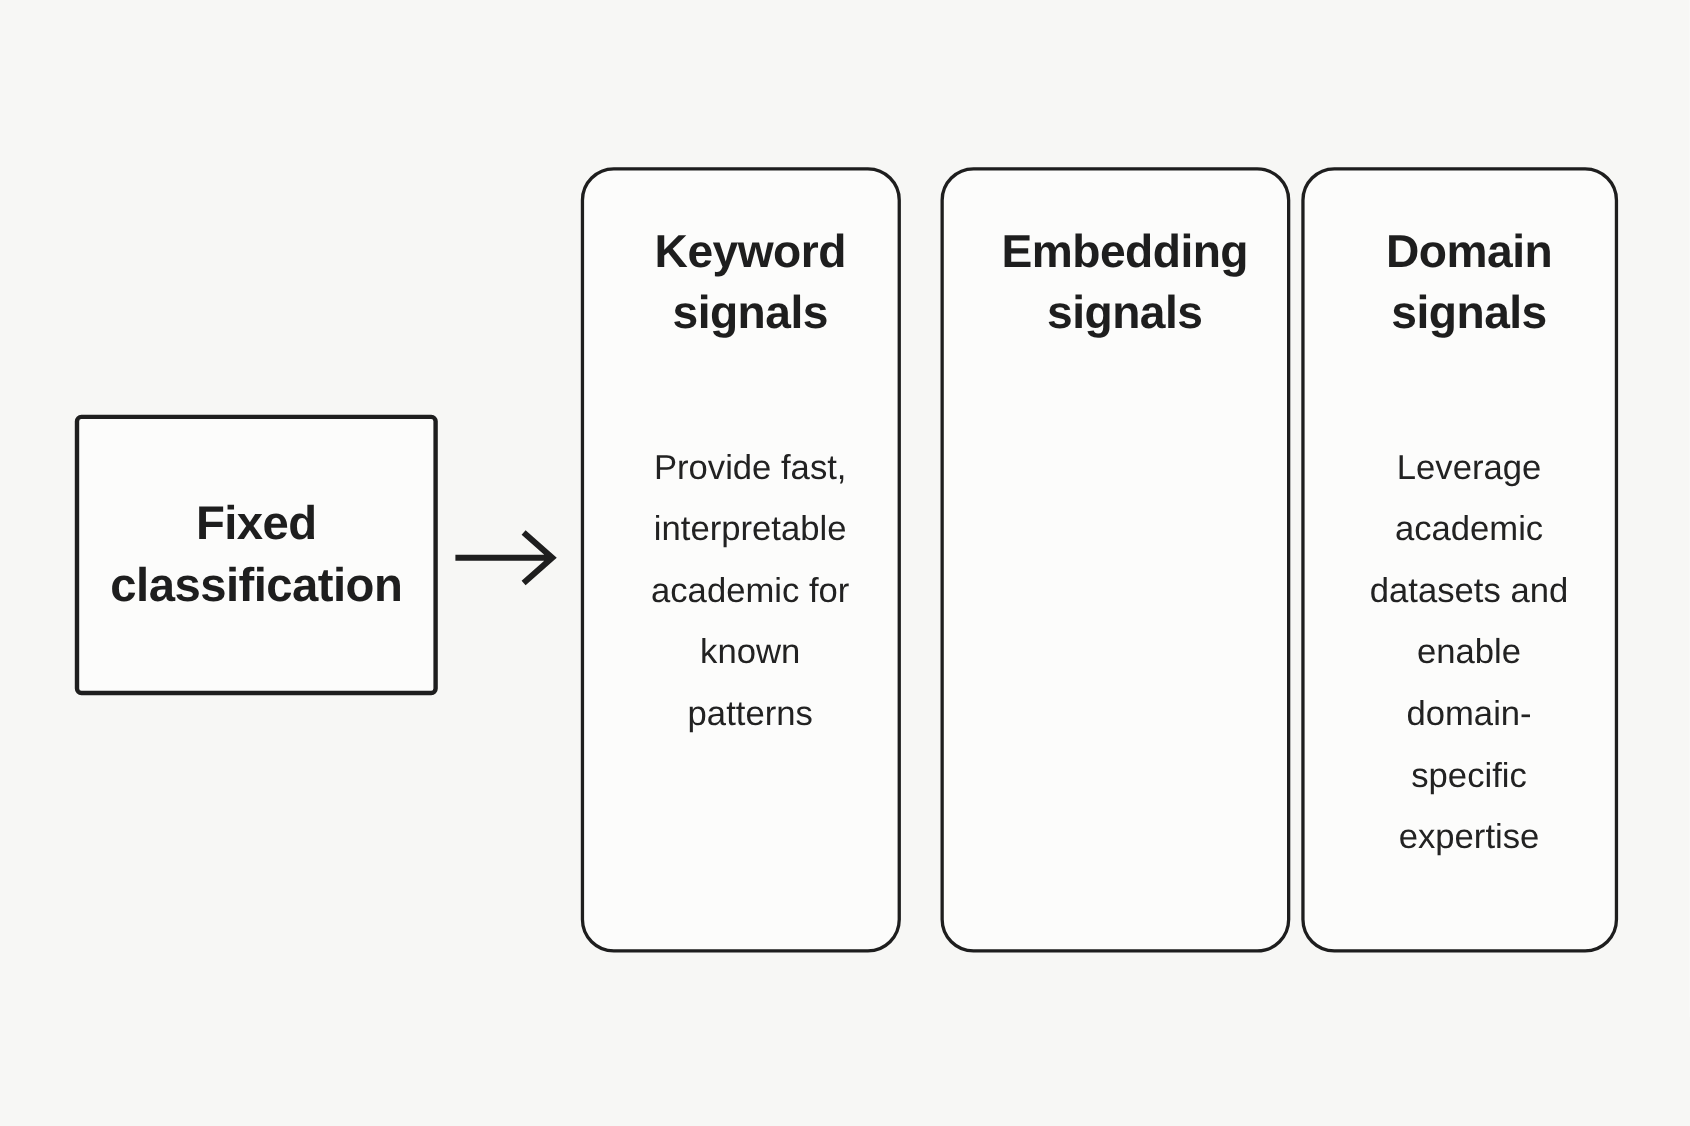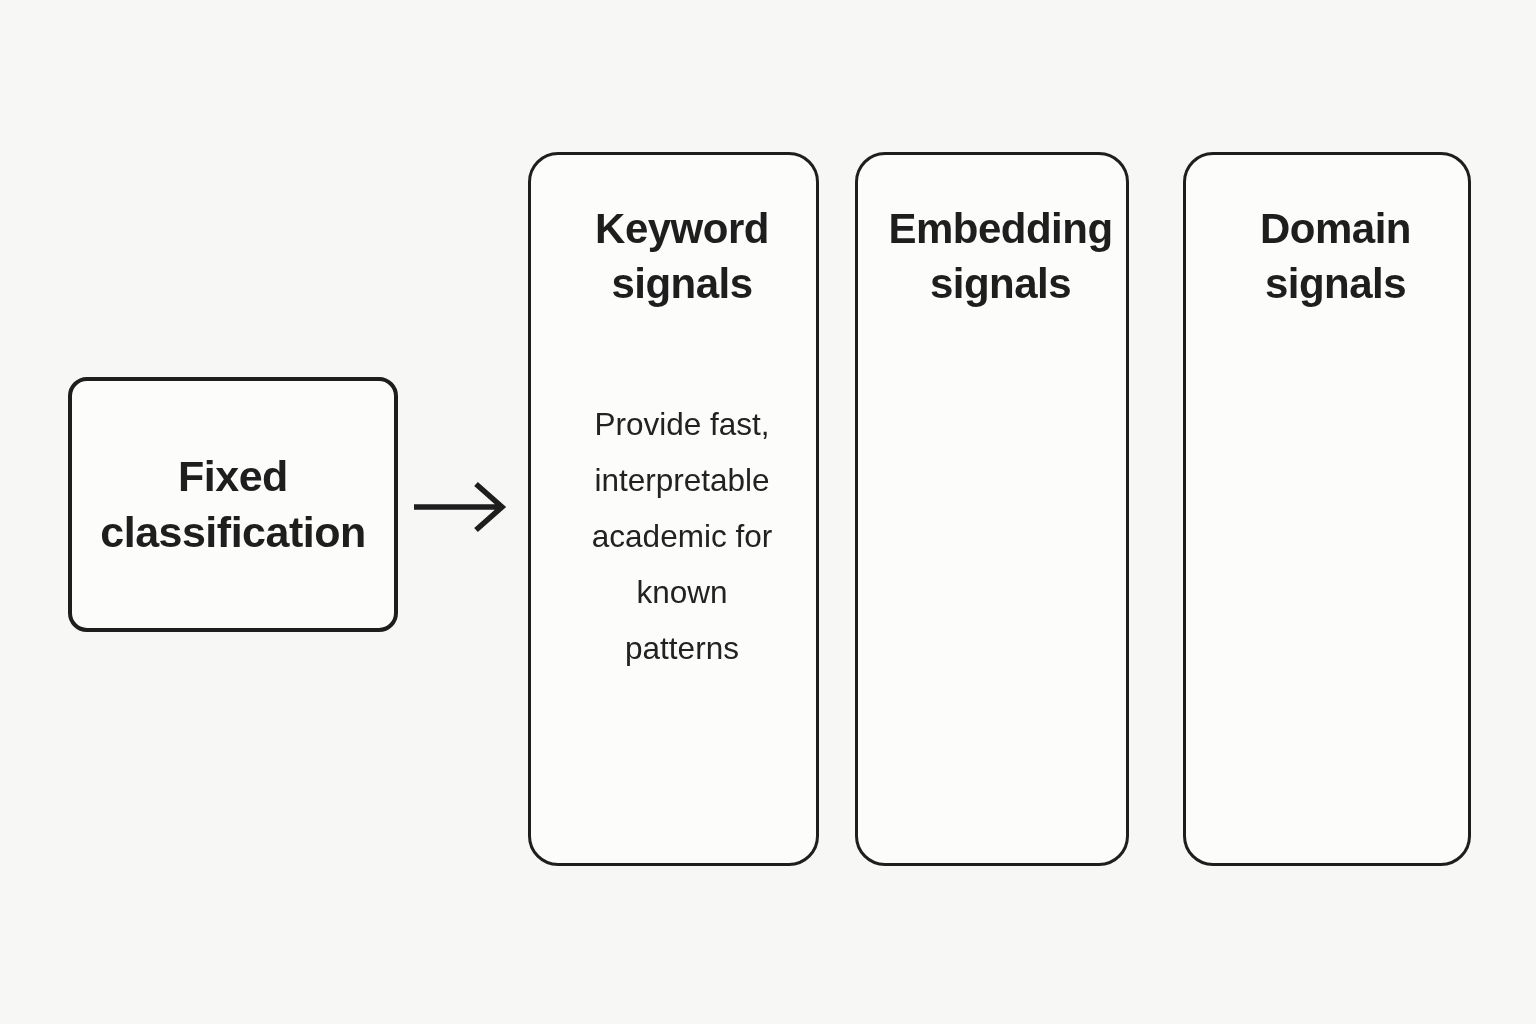--- a/index.html
+++ b/index.html
@@ -11,21 +11,21 @@
     position: relative;
     width: 1536px;
     height: 1024px;
     background: #f7f7f5;
     overflow: hidden;
   }
   .node {
     position: absolute;
     box-sizing: border-box;
     border: 4px solid #1e1e1e;
-    border-radius: 19px;
+    border-radius: 6px;
     background: #fcfcfb;
   }
   .source-box {
     left: 68px;
     top: 377px;
     width: 330px;
     height: 255px;
     display: flex;
     align-items: center;
     justify-content: center;
@@ -53,21 +53,21 @@
     height: 714px;
     border-width: 3.5px;
     border-radius: 30px;
     display: flex;
     flex-direction: column;
     align-items: center;
     text-align: center;
     padding: 46px 24px 0 41px;
   }
   .card-1 { left: 528px; }
-  .card-2 { left: 855px; width: 274px; }
+  .card-2 { left: 855px; width: 318px; }
   .card-3 { left: 1183px; width: 288px; }
   .card-title {
     font-size: 42px;
     font-weight: 700;
     line-height: 1.32;
     color: #1e1e1e;
     letter-spacing: -0.5px;
     white-space: pre-line;
   }
   .card-body {
@@ -106,15 +106,21 @@
   </div>
 
   <div class="node card card-2">
     <div class="card-title">Embedding
 signals</div>
   </div>
 
   <div class="node card card-3">
     <div class="card-title">Domain
 signals</div>
+    <div class="card-body">Leverage
+academic
+datasets and
+enable
+domain-specific
+expertise</div>
   </div>
 
 </div>
 
 </body></html>

